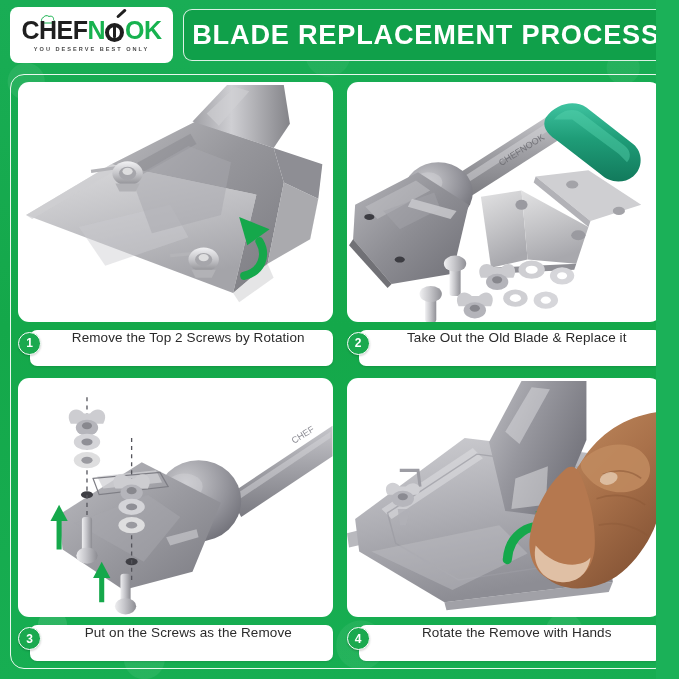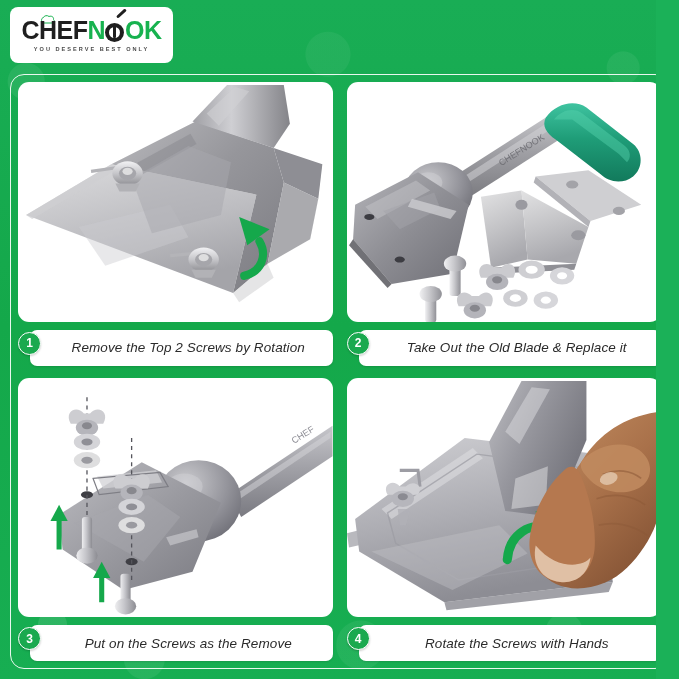--- a/index.html
+++ b/index.html
@@ -187,26 +187,24 @@
     flex: none;
   }
 
   .caption-pill {
     position: absolute;
     left: 12px; right: 0; top: 0;
     height: 36px;
     background: #ffffff;
     border-radius: 7px;
     display: flex;
-    align-items: center;
     justify-content: center;
     padding-left: 22px;
     padding-right: 8px;
     box-shadow: 0 1px 2px rgba(0,0,0,0.12);
-    font-style: italic;
   }
 
   .caption-text {
     font-size: 13.5px;
     color: #2b2b2b;
     letter-spacing: 0.1px;
     white-space: nowrap;
     font-weight: 400;
   }
 
@@ -248,20 +246,23 @@
             <span class="pan-handle"></span>
             <span class="pan-body"></span>
             <span class="pan-inner"></span>
             <span class="pan-utensil"></span>
           </span>
           <span class="seg-green">OK</span>
       </div>
       <div class="logo-tagline">YOU DESERVE BEST ONLY</div>
     </div>
 
+    <div class="title-bar">
+      <div class="title-text">BLADE REPLACEMENT PROCESS</div>
+    </div>
   </div>
 
   <div class="outline-frame"></div>
 
   <div class="grid">
 
     <div class="step">
       <div class="photo-card">
         <svg class="svg-fill" viewBox="0 0 310 230" preserveAspectRatio="xMidYMid meet">
           <defs>
@@ -618,20 +619,20 @@
             <path d="M246 116 C262 110 280 112 294 122" stroke="#8a5736" stroke-width="1.6" fill="none" opacity="0.45"></path>
             <path d="M248 142 C264 138 282 142 296 152" stroke="#8a5736" stroke-width="1.6" fill="none" opacity="0.4"></path>
 
             <ellipse cx="258" cy="96" rx="9" ry="6" fill="#e6cdb6" opacity="0.75" transform="rotate(-18 258 96)"></ellipse>
           </g>
         </svg>
       </div>
 
       <div class="caption-row">
         <div class="caption-pill">
-          <span class="caption-text">Rotate the Screws with Hands</span>
+          <span class="caption-text">Rotate the Remove with Hands</span>
         </div>
         <div class="step-badge">4</div>
       </div>
     </div>
 
   </div>
 </div>
 
 </body></html>

